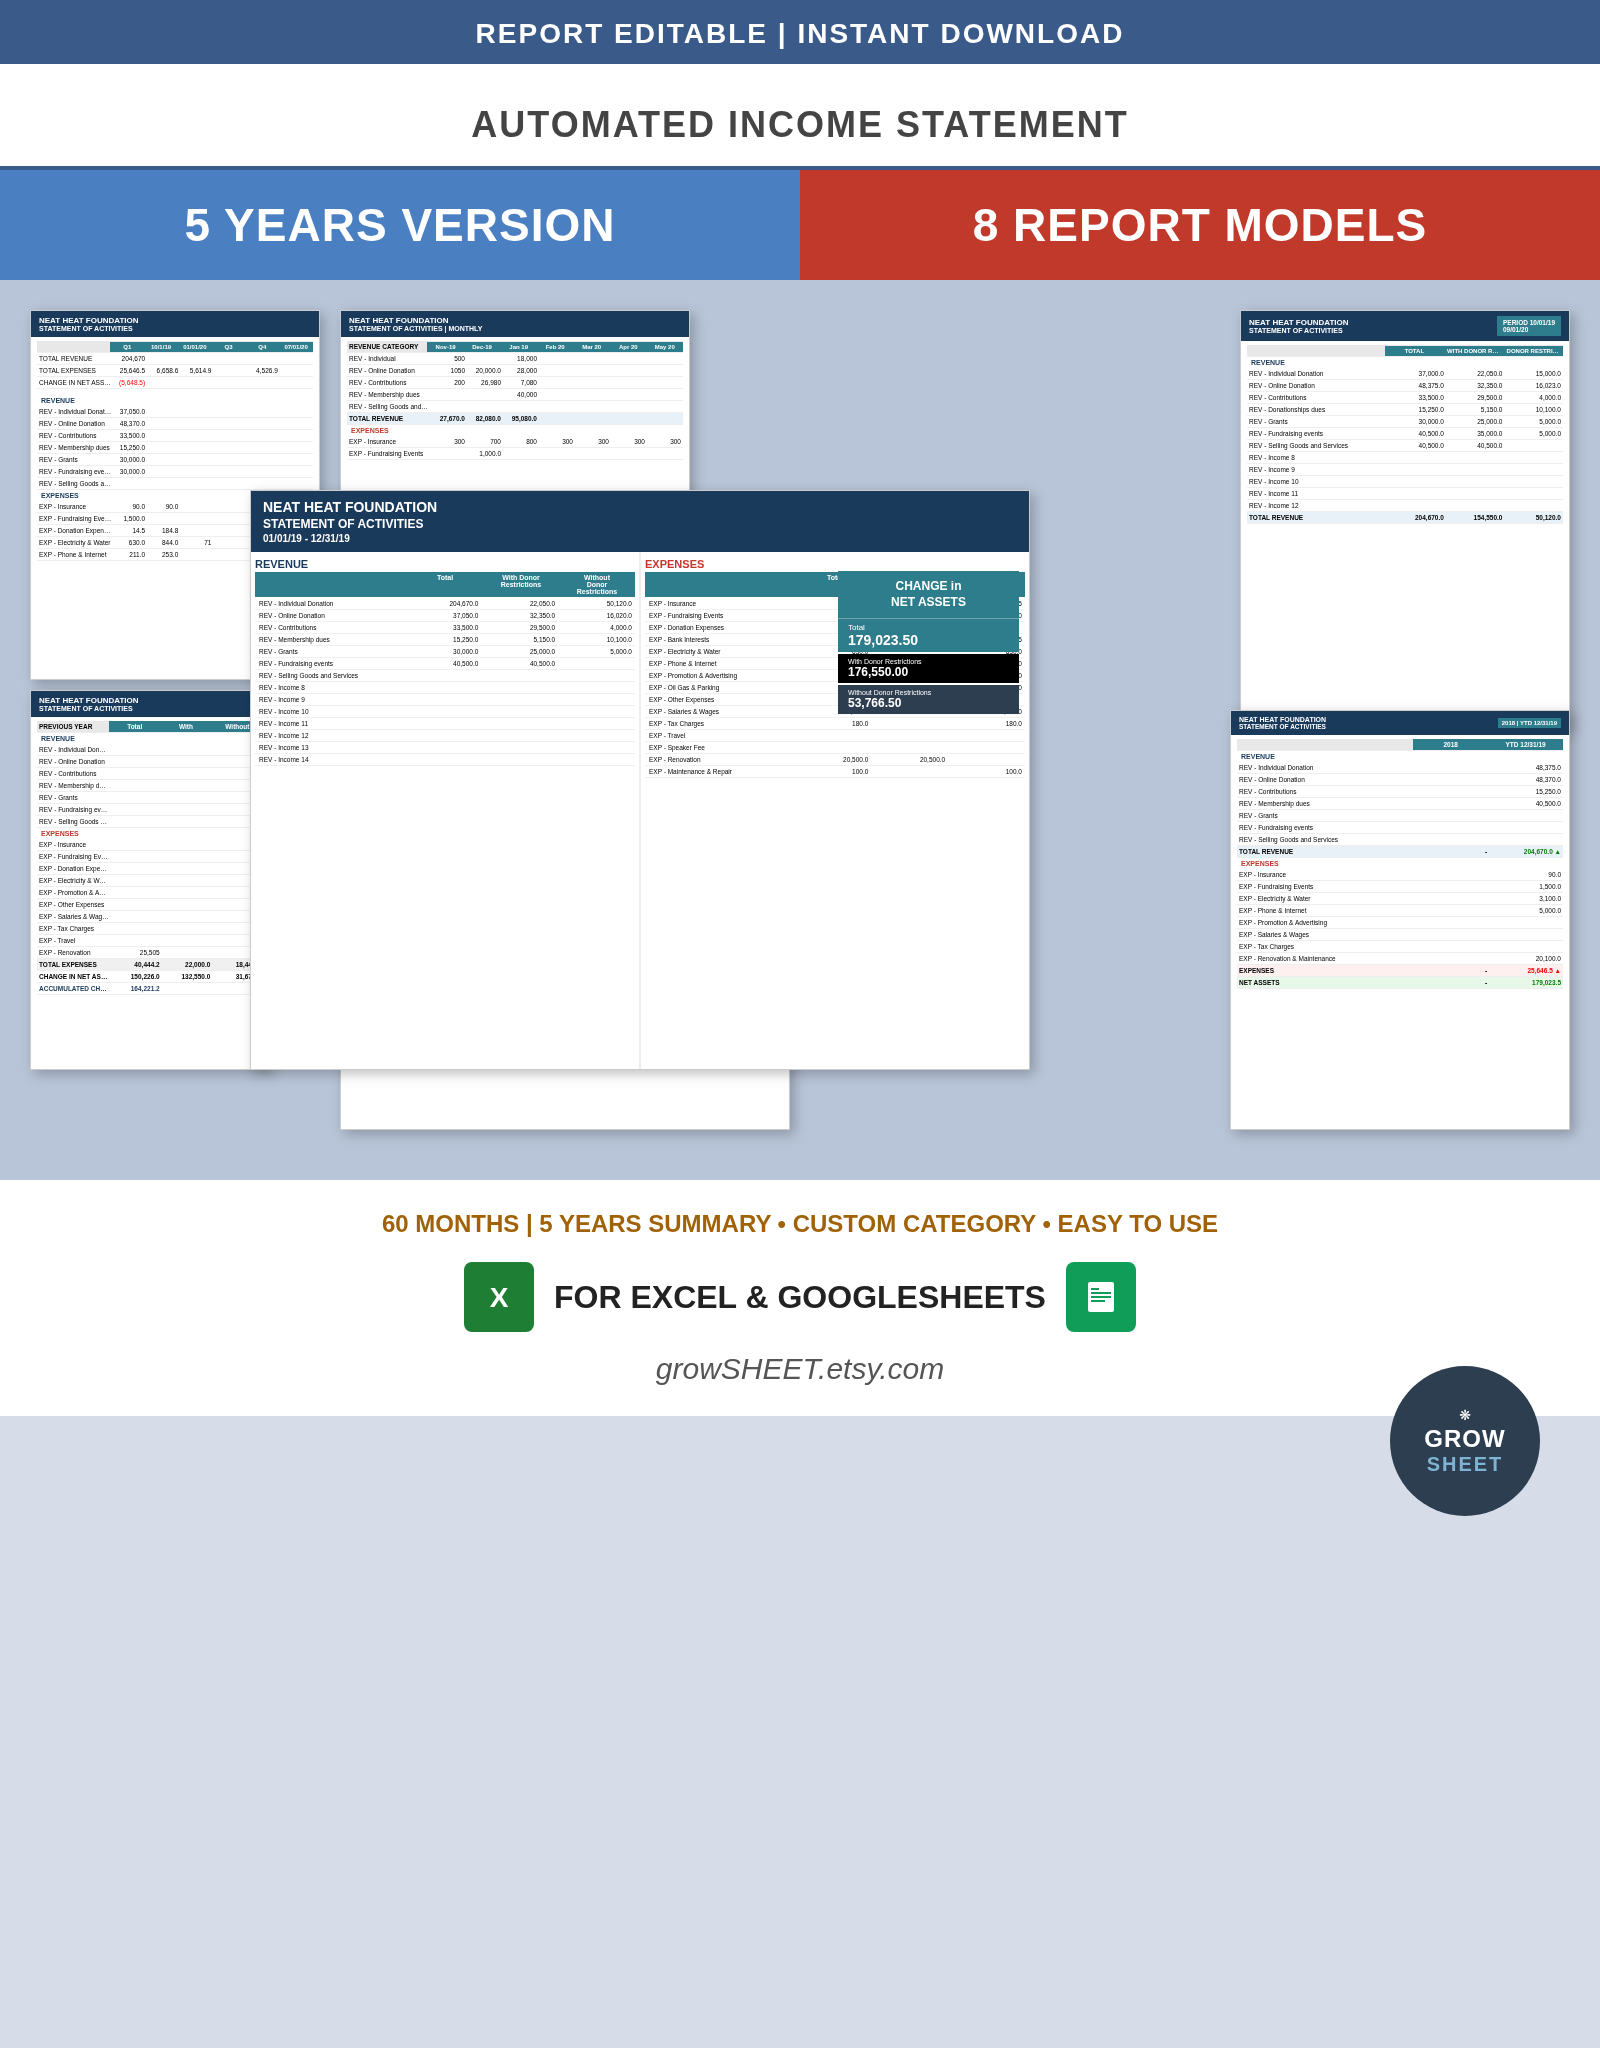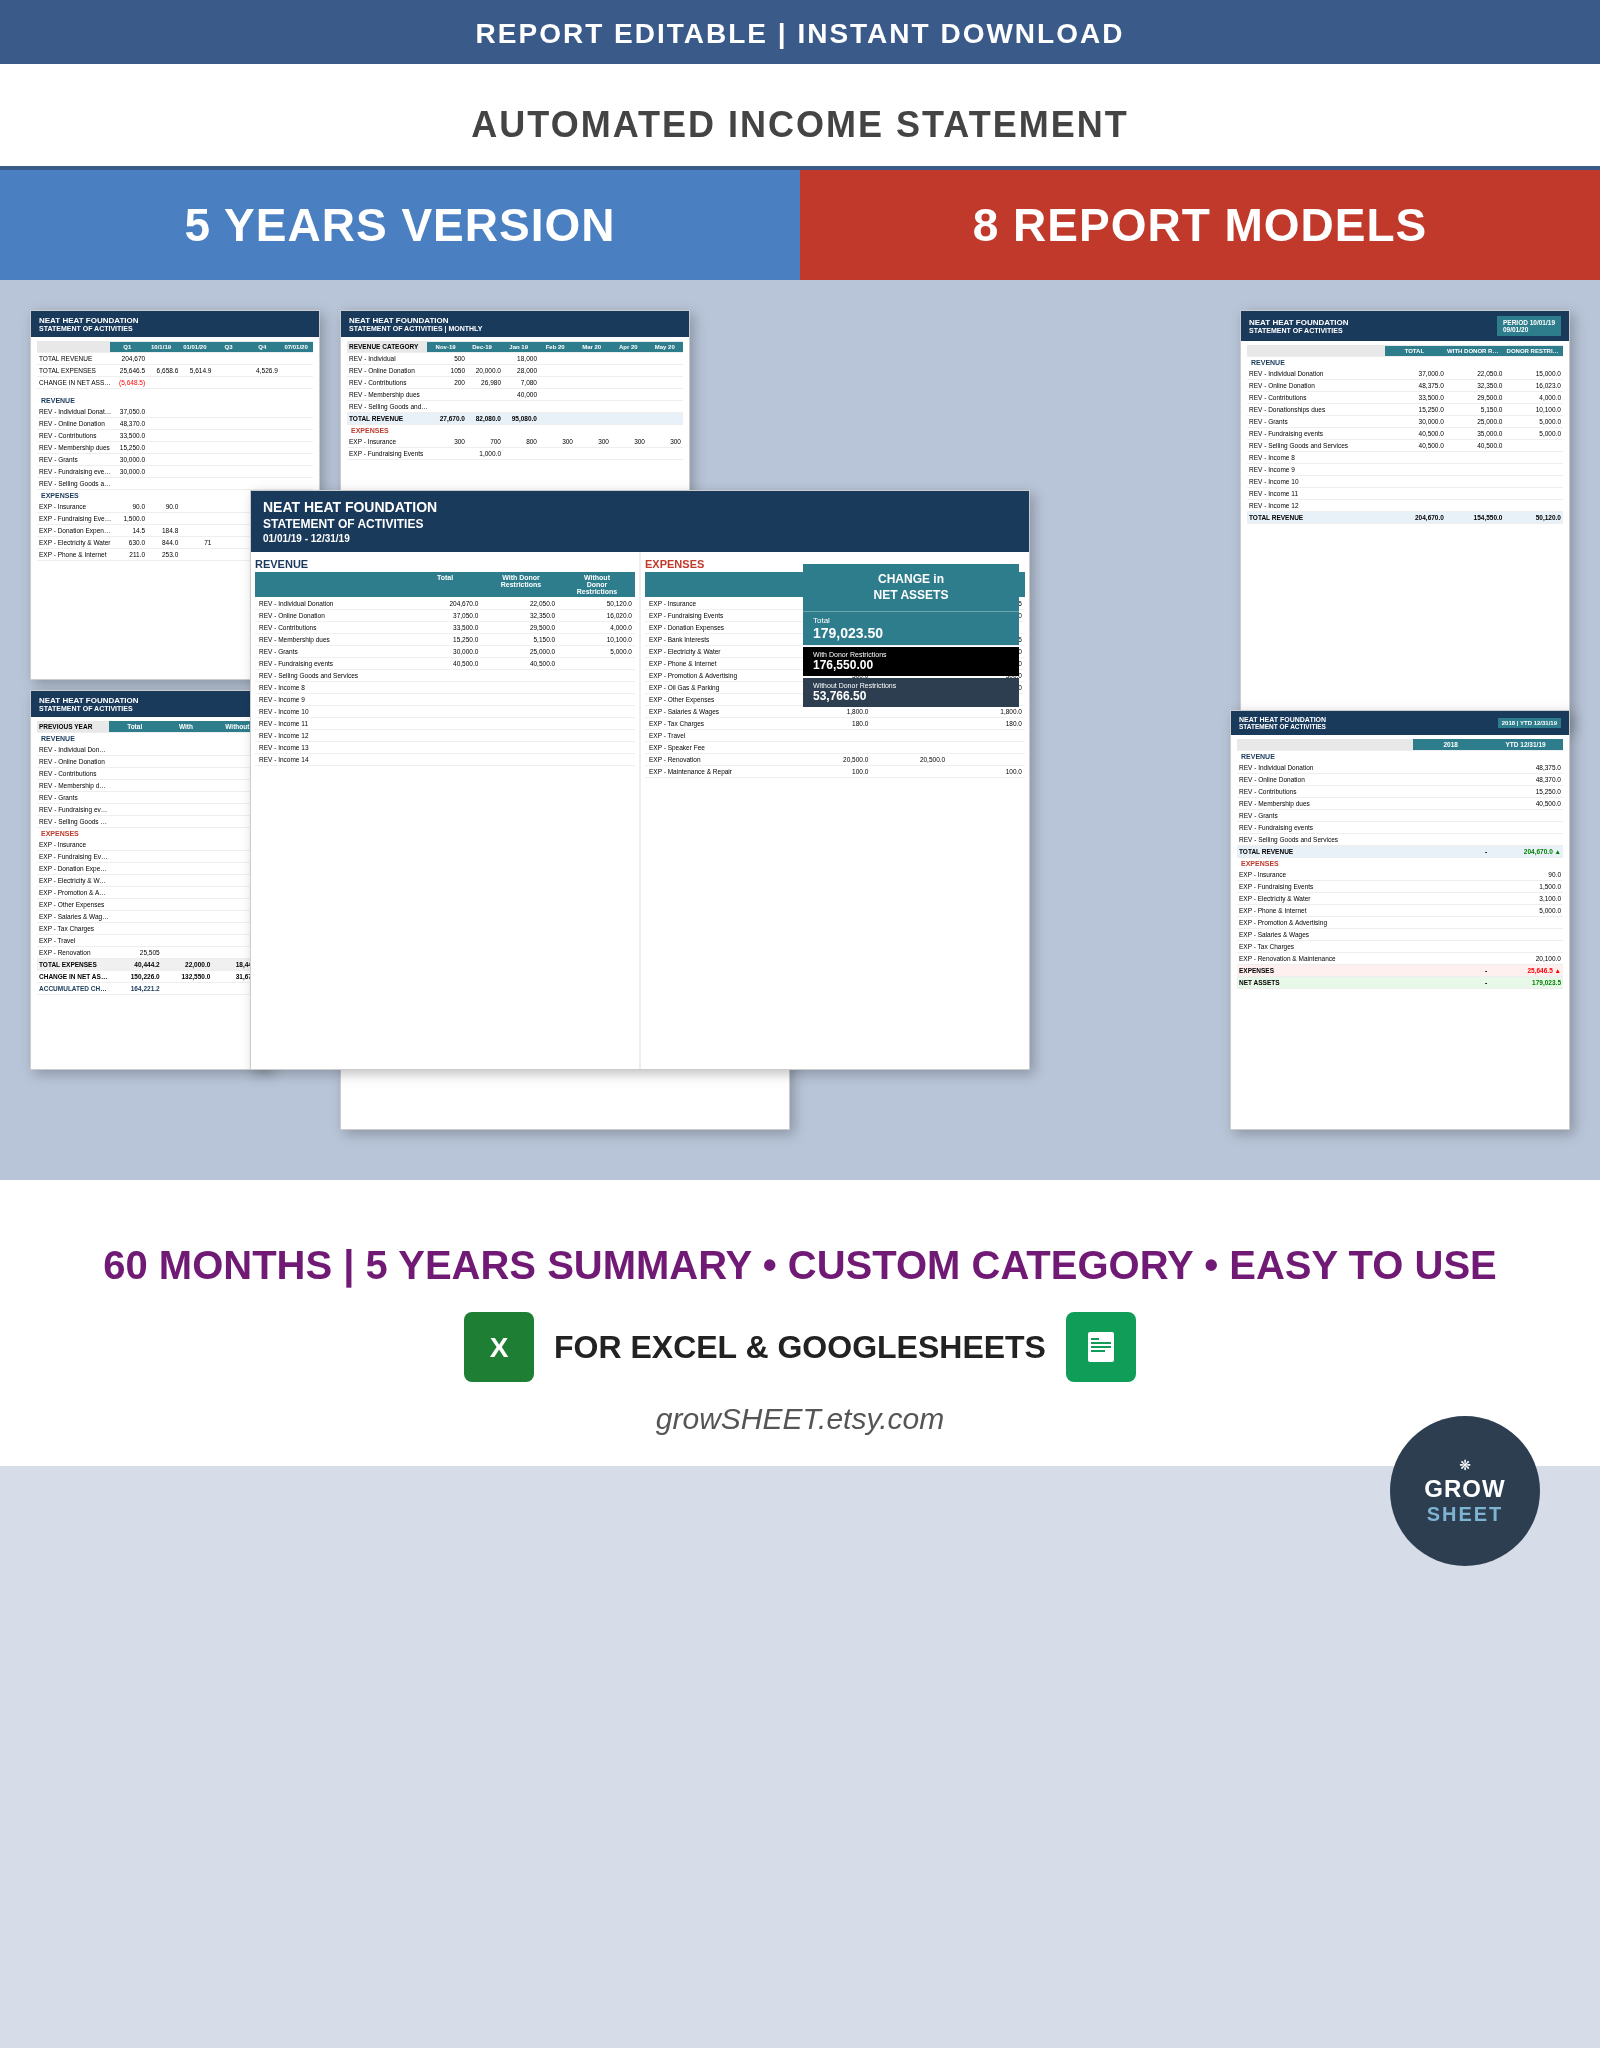--- a/index.html
+++ b/index.html
@@ -208,24 +208,23 @@
       font-weight: bold;
     }
 
     .bottom-section {
       width: 100%;
       background: #ffffff;
       padding: 30px 40px;
       text-align: center;
     }
     .bottom-tagline {
-      font-size: 40px;
+      font-size: 24px;
       font-weight: 700;
-      color: #701a75;
-      margin-top: 33px;
+      color: #a16207;
     }
 
     .tools-row {
       display: flex;
       align-items: center;
       justify-content: center;
       gap: 20px;
       margin-top: 24px;
     }
     .excel-icon {
@@ -791,21 +790,21 @@
     </div>
 
     <div class="sheet-card sheet-main">
       <div class="main-sheet-top">
         <div style="font-size:14px;font-weight:900;">NEAT HEAT FOUNDATION</div>
         <div style="font-size:12px;font-weight:bold;margin-top:2px;">STATEMENT OF ACTIVITIES</div>
         <div style="font-size:10px;margin-top:2px;">01/01/19 - 12/31/19</div>
       </div>
       <div class="main-sheet-content">
 
-        <div style="position:absolute;right:10px;top:12px;width:216px;z-index:20;">
+        <div style="position:absolute;right:10px;top:19px;width:181px;z-index:20;">
           <div style="background:#2e7d8c;color:white;padding:8px 10px;text-align:center;">
             <div style="font-size:12px;font-weight:bold;line-height:1.3;">CHANGE in<br>NET ASSETS</div>
           </div>
           <div style="background:#2e7d8c;color:white;padding:4px 10px;border-top:1px solid rgba(255,255,255,0.3);">
             <div style="font-size:8px;">Total</div>
             <div style="font-size:14px;font-weight:bold;">179,023.50</div>
           </div>
           <div style="background:#000000;color:white;padding:4px 10px;margin-top:2px;">
             <div style="font-size:7px;">With Donor Restrictions</div>
             <div style="font-size:12px;font-weight:bold;">176,550.00</div>

